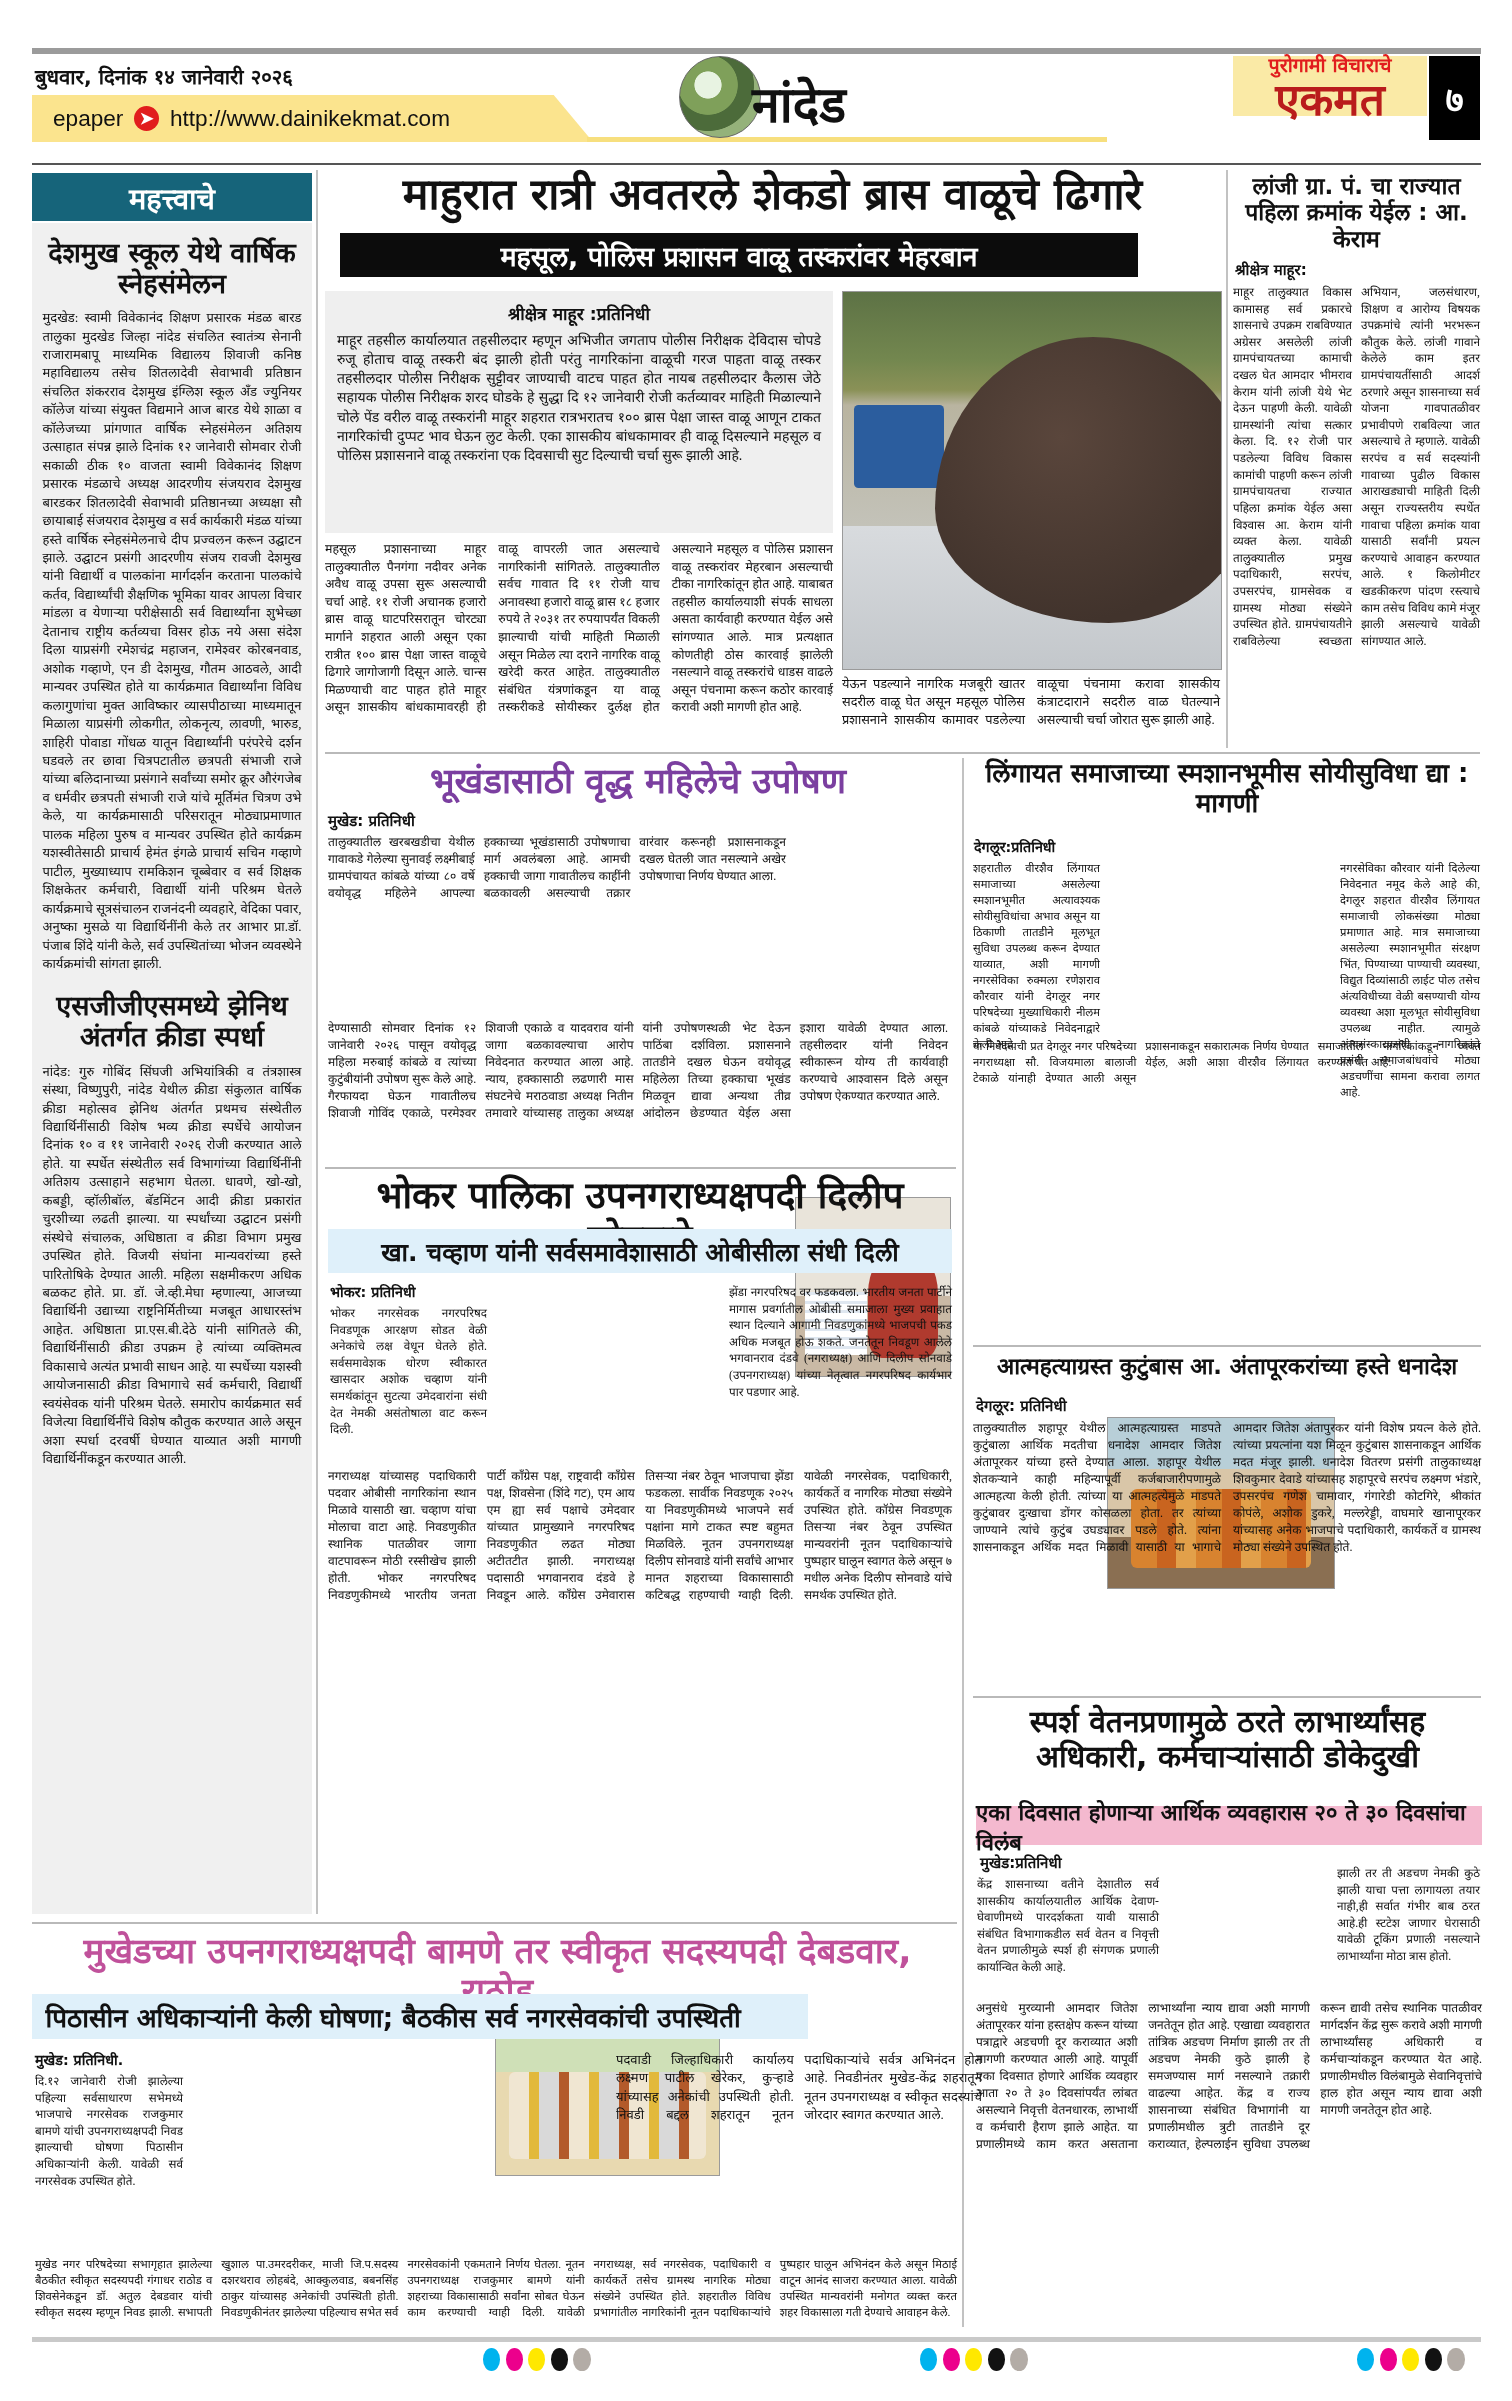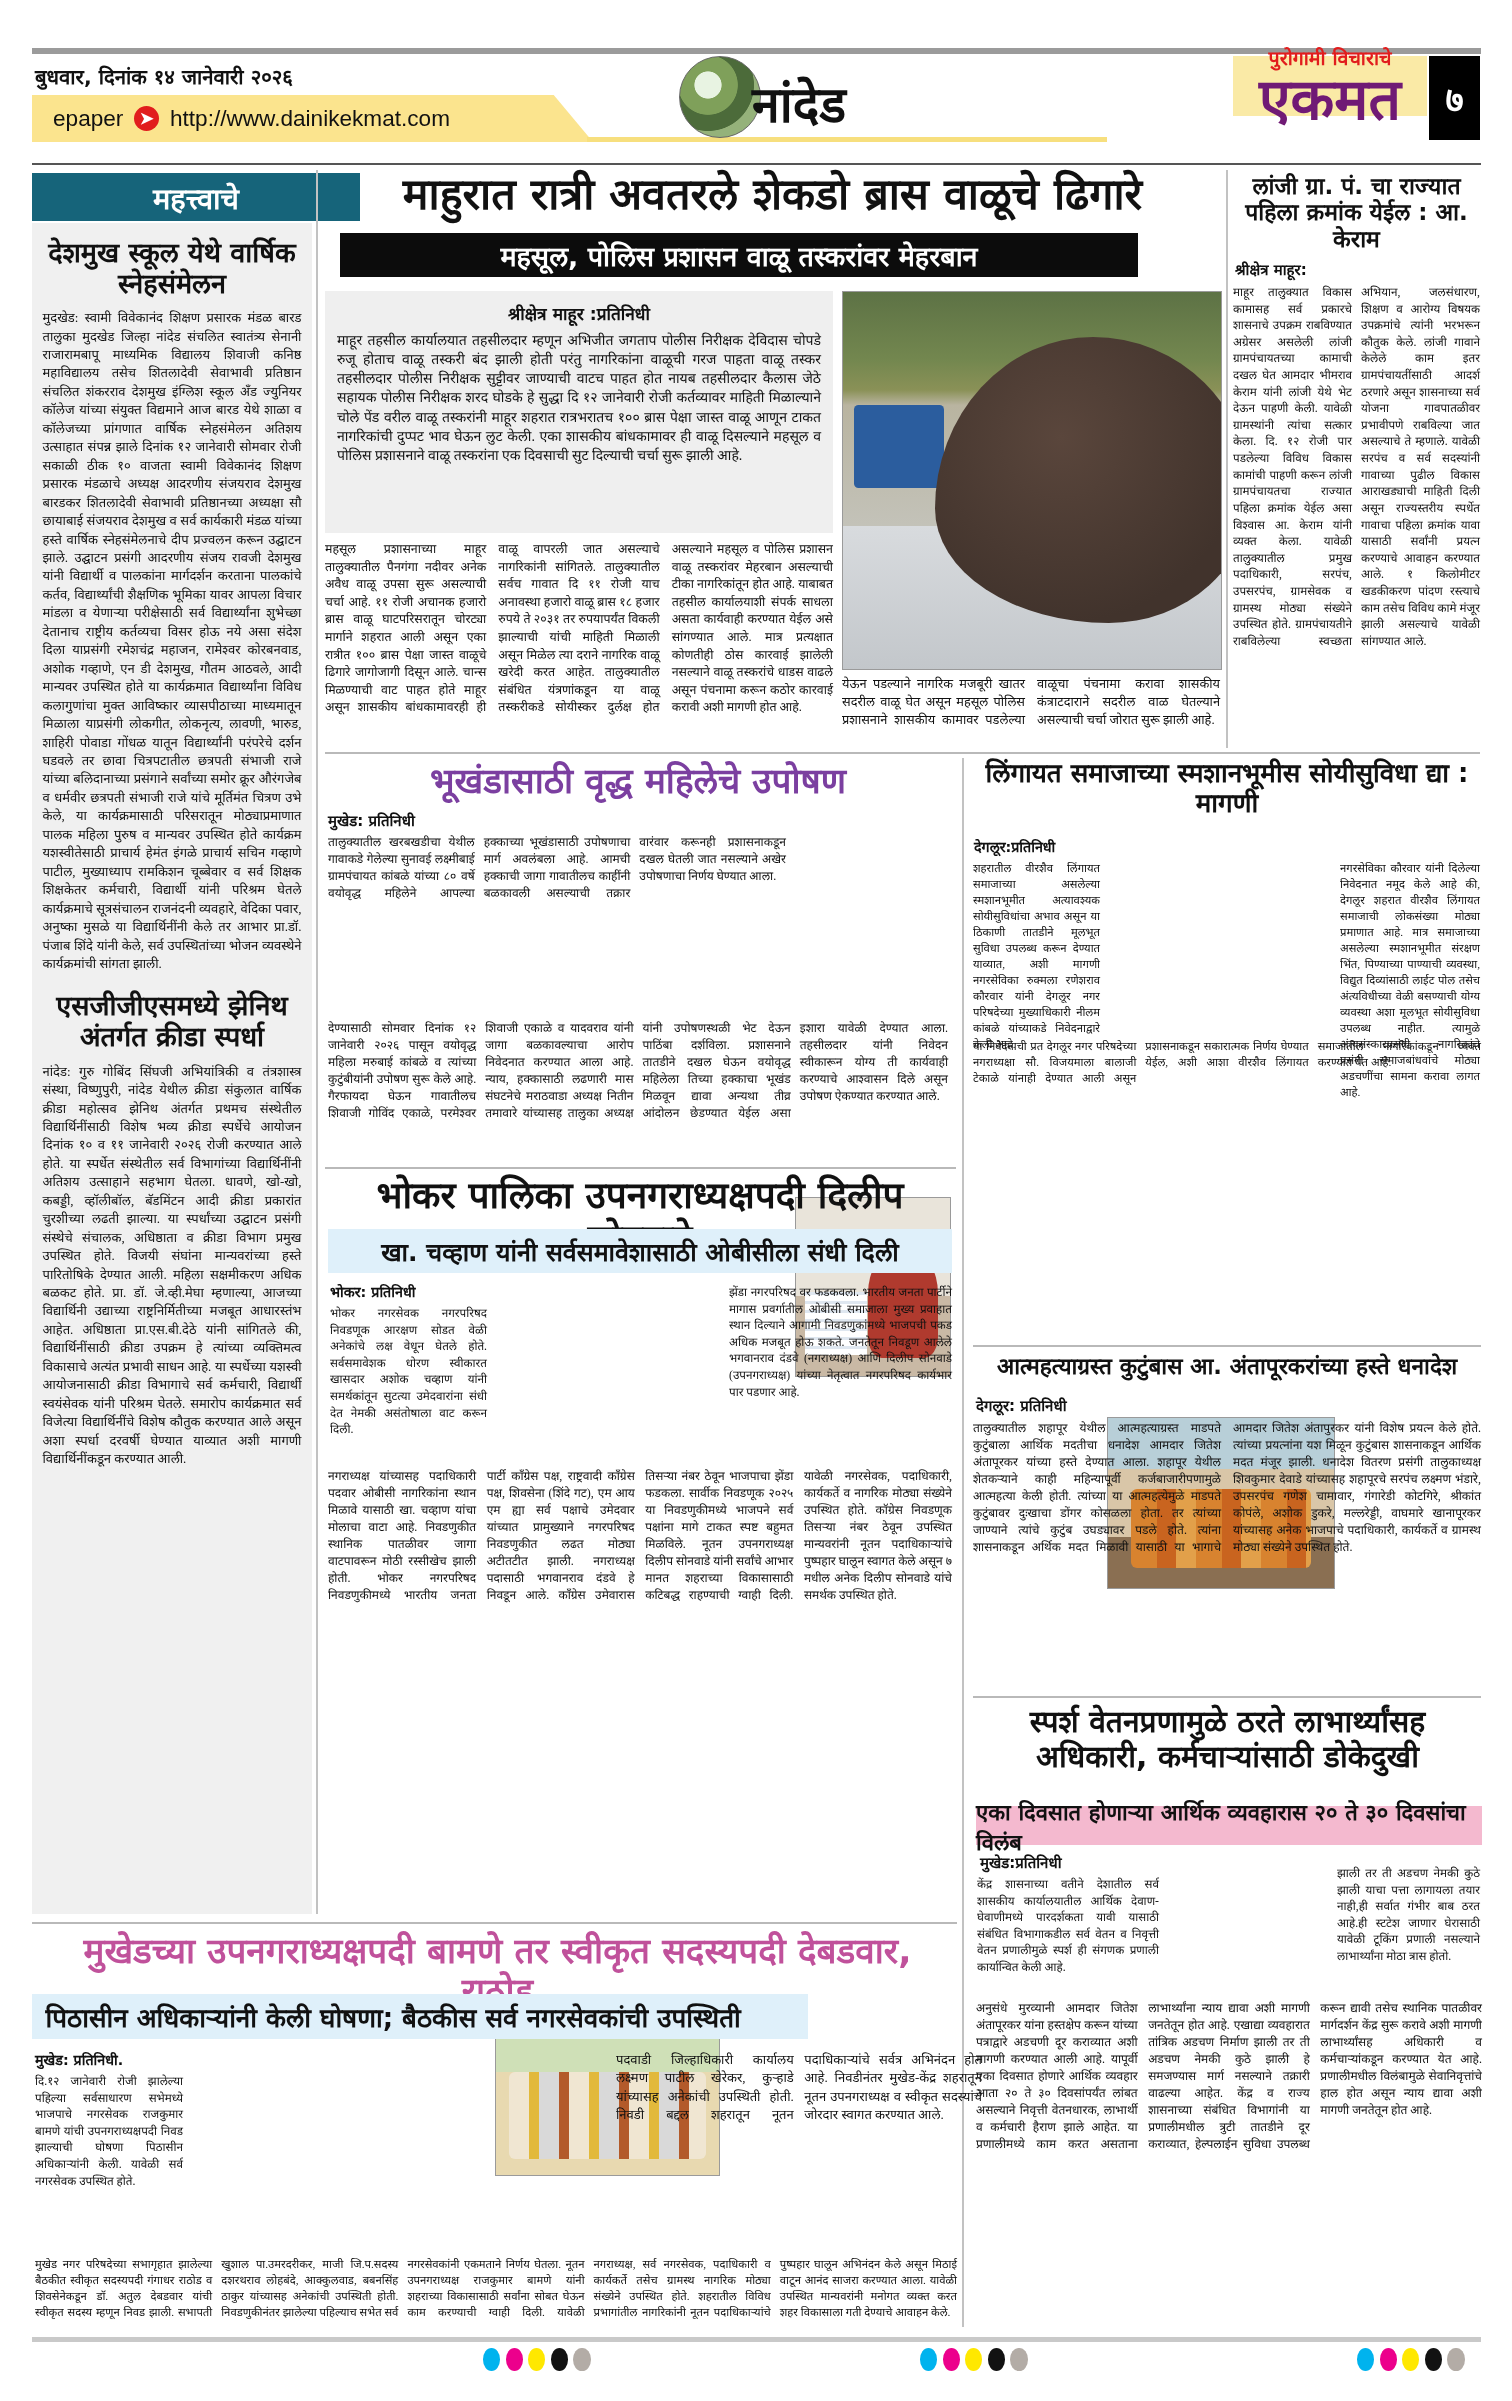--- a/index.html
+++ b/index.html
@@ -16,21 +16,21 @@
   .photo{overflow:hidden;border:0.8px solid #9a9a9a;}
   
   .topbar{background:#9b9b9b;}
   .banner{background:#fbe48e;clip-path:polygon(0 0,93% 0,100% 100%,0 100%);
           display:flex;align-items:center;gap:10.5px;padding-left:21px;box-sizing:border-box;}
   .banner .lbl{font-size:22.6px;font-family:"Liberation Sans",sans-serif;}
   .epicon{width:25.6px;height:25.6px;border-radius:50%;background:#e11d1d;color:#fff;display:flex;
           align-items:center;justify-content:center;font-size:16.6px;font-weight:bold;}
   .mast-box{background:#faeaa6;display:flex;flex-direction:column;align-items:center;justify-content:center;}
   .mast-tag{color:#e11d1d;font-size:19.6px;}
-  .mast-name{color:#701a75;font-size:57px;line-height:1;}
+  .mast-name{color:#b91c1c;font-size:44px;line-height:1;}
   .pgnum{background:#000;color:#fff;display:flex;align-items:center;justify-content:center;font-size:35px;}
   .logo{border-radius:50%;background:radial-gradient(circle at 35% 35%,#e8f3e2 0 18%,#7fa05a 19% 40%,#4c6b3a 41% 62%,#95b27a 63% 80%,#3c5531 81% 100%);border:1.5px solid #666;}
   
   .side-head{background:#16647a;color:#fff;display:flex;align-items:center;justify-content:center;font-size:29px;}
   .side-bg{background:#f0f0f0;padding:9px 10.5px;box-sizing:border-box;}
   
   .purple{color:#7b3fa0;}
   .magenta{color:#c0519b;}
   .black-bar{background:#0c0c0c;color:#fff;display:flex;align-items:center;justify-content:center;}
   .blue-bar{background:#dff0fa;display:flex;align-items:center;justify-content:center;}
@@ -75,21 +75,21 @@
 <div class="abs devbold" style="left:752px;top:69px;font-size:50px;">नांदेड</div>
 
 <div class="abs mast-box" style="left:1233px;top:56px;width:194px;height:60px;">
   <div class="mast-tag devbold">पुरोगामी विचाराचे</div>
   <div class="mast-name devbold">एकमत</div>
 </div>
 <div class="abs pgnum devbold" style="left:1429px;top:56px;width:51px;height:84px;">७</div>
 
 <div class="abs" style="left:32px;top:163px;width:1449px;height:2.3px;background:#555;"></div>
 
-<div class="abs side-head devbold" style="left:32px;top:173px;width:328px;height:48px;font-family:Liberation Serif, serif;">महत्त्वाचे</div>
+<div class="abs side-head devbold" style="left:32px;top:173px;width:280px;height:48px;font-family:Liberation Serif, serif;">महत्त्वाचे</div>
 
 <div class="abs side-bg" style="left:32px;top:223px;width:280px;height:1691px;">
   <div class="devbold headline" style="font-size:27px;margin:4.5px 0 10.5px 0;">देशमुख स्कूल येथे वार्षिक स्नेहसंमेलन</div>
   <div class="body-txt just" style="font-size:13px;">मुदखेड: स्वामी विवेकानंद शिक्षण प्रसारक मंडळ बारड तालुका मुदखेड जिल्हा नांदेड संचलित स्वातंत्र्य सेनानी राजारामबापू माध्यमिक विद्यालय शिवाजी कनिष्ठ महाविद्यालय तसेच शितलादेवी सेवाभावी प्रतिष्ठान संचलित शंकरराव देशमुख इंग्लिश स्कूल अँड ज्युनियर कॉलेज यांच्या संयुक्त विद्यमाने आज बारड येथे शाळा व कॉलेजच्या प्रांगणात वार्षिक स्नेहसंमेलन अतिशय उत्साहात संपन्न झाले दिनांक १२ जानेवारी सोमवार रोजी सकाळी ठीक १० वाजता स्वामी विवेकानंद शिक्षण प्रसारक मंडळाचे अध्यक्ष आदरणीय संजयराव देशमुख बारडकर शितलादेवी सेवाभावी प्रतिष्ठानच्या अध्यक्षा सौ छायाबाई संजयराव देशमुख व सर्व कार्यकारी मंडळ यांच्या हस्ते वार्षिक स्नेहसंमेलनाचे दीप प्रज्वलन करून उद्घाटन झाले. उद्घाटन प्रसंगी आदरणीय संजय रावजी देशमुख यांनी विद्यार्थी व पालकांना मार्गदर्शन करताना पालकांचे कर्तव, विद्यार्थ्यांची शैक्षणिक भूमिका यावर आपला विचार मांडला व येणाऱ्या परीक्षेसाठी सर्व विद्यार्थ्यांना शुभेच्छा देतानाच राष्ट्रीय कर्तव्यचा विसर होऊ नये असा संदेश दिला याप्रसंगी रमेशचंद्र महाजन, रामेश्वर कोरबनवाड, अशोक गव्हाणे, एन डी देशमुख, गौतम आठवले, आदी मान्यवर उपस्थित होते या कार्यक्रमात विद्यार्थ्यांना विविध कलागुणांचा मुक्त आविष्कार व्यासपीठाच्या माध्यमातून मिळाला याप्रसंगी लोकगीत, लोकनृत्य, लावणी, भारुड, शाहिरी पोवाडा गोंधळ यातून विद्यार्थ्यांनी परंपरेचे दर्शन घडवले तर छावा चित्रपटातील छत्रपती संभाजी राजे यांच्या बलिदानाच्या प्रसंगाने सर्वांच्या समोर क्रूर औरंगजेब व धर्मवीर छत्रपती संभाजी राजे यांचे मूर्तिमंत चित्रण उभे केले, या कार्यक्रमासाठी परिसरातून मोठ्याप्रमाणात पालक महिला पुरुष व मान्यवर उपस्थित होते कार्यक्रम यशस्वीतेसाठी प्राचार्य हेमंत इंगळे प्राचार्य सचिन गव्हाणे पाटील, मुख्याध्याप रामकिशन चूब्बेवार व सर्व शिक्षक शिक्षकेतर कर्मचारी, विद्यार्थी यांनी परिश्रम घेतले कार्यक्रमाचे सूत्रसंचालन राजनंदनी व्यवहारे, वेदिका पवार, अनुष्का मुसळे या विद्यार्थिनींनी केले तर आभार प्रा.डॉ. पंजाब शिंदे यांनी केले, सर्व उपस्थितांच्या भोजन व्यवस्थेने कार्यक्रमांची सांगता झाली.</div>
   <div class="devbold headline" style="font-size:27px;margin:16.6px 0 10.5px 0;">एसजीजीएसमध्ये झेनिथ अंतर्गत क्रीडा स्पर्धा</div>
   <div class="body-txt just" style="font-size:13px;">नांदेड: गुरु गोबिंद सिंघजी अभियांत्रिकी व तंत्रशास्त्र संस्था, विष्णुपुरी, नांदेड येथील क्रीडा संकुलात वार्षिक क्रीडा महोत्सव झेनिथ अंतर्गत प्रथमच संस्थेतील विद्यार्थिनींसाठी विशेष भव्य क्रीडा स्पर्धेचे आयोजन दिनांक १० व ११ जानेवारी २०२६ रोजी करण्यात आले होते. या स्पर्धेत संस्थेतील सर्व विभागांच्या विद्यार्थिनींनी अतिशय उत्साहाने सहभाग घेतला. धावणे, खो-खो, कबड्डी, व्हॉलीबॉल, बॅडमिंटन आदी क्रीडा प्रकारांत चुरशीच्या लढती झाल्या. या स्पर्धांच्या उद्घाटन प्रसंगी संस्थेचे संचालक, अधिष्ठाता व क्रीडा विभाग प्रमुख उपस्थित होते. विजयी संघांना मान्यवरांच्या हस्ते पारितोषिके देण्यात आली. महिला सक्षमीकरण अधिक बळकट होते. प्रा. डॉ. जे.व्ही.मेघा म्हणाल्या, आजच्या विद्यार्थिनी उद्याच्या राष्ट्रनिर्मितीच्या मजबूत आधारस्तंभ आहेत. अधिष्ठाता प्रा.एस.बी.देठे यांनी सांगितले की, विद्यार्थिनींसाठी क्रीडा उपक्रम हे त्यांच्या व्यक्तिमत्व विकासाचे अत्यंत प्रभावी साधन आहे. या स्पर्धेच्या यशस्वी आयोजनासाठी क्रीडा विभागाचे सर्व कर्मचारी, विद्यार्थी स्वयंसेवक यांनी परिश्रम घेतले. समारोप कार्यक्रमात सर्व विजेत्या विद्यार्थिनींचे विशेष कौतुक करण्यात आले असून अशा स्पर्धा दरवर्षी घेण्यात याव्यात अशी मागणी विद्यार्थिनींकडून करण्यात आली.</div>
 </div>
 
 <div class="abs rule-v" style="left:316px;top:170px;height:1744px;"></div>
 

